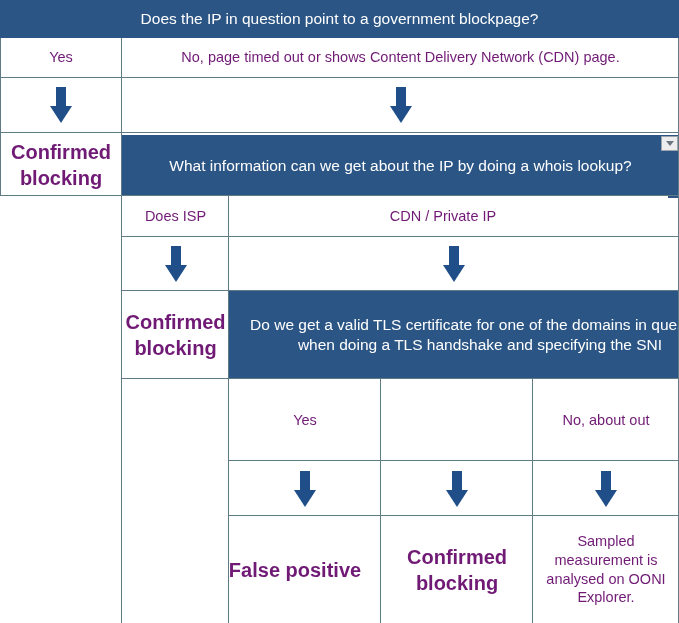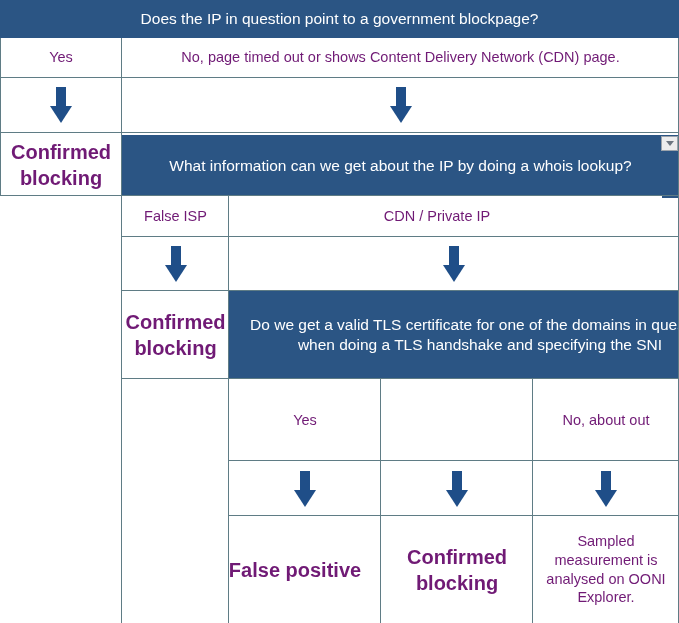--- a/index.html
+++ b/index.html
@@ -122,23 +122,23 @@
   </div>
 
   <div class="cell bold" style="left:0; top:133px; width:122px; height:63px;">Confirmed blocking</div>
 
   <div class="cell blue" style="left:122px; top:127px; width:557px; height:63px;margin-top:8px;">What information can we get about the IP by doing a whois lookup?</div>
 
   <div class="filter-btn" style="left:661px; top:136px;">
     <span class="tri"></span>
   </div>
 
-  <div class="cell" style="left:122px; top:196px; width:107px; height:41px;">False ISP</div>
-
-  <div class="cell" style="left:212px; top:196px; width:450px; height:41px;">CDN / Private IP</div>
+  <div class="cell" style="left:122px; top:196px; width:107px; height:41px;">Does ISP</div>
+
+  <div class="cell" style="left:218px; top:196px; width:450px; height:41px;">CDN / Private IP</div>
 
   <div class="cell arrowcell" style="left:122px; top:237px; width:107px; height:54px;">
     <span class="arrow">
       <span class="shaft"></span>
         <span class="head"></span>
     </span>
   </div>
 
   <div class="cell arrowcell" style="left:229px; top:237px; width:450px; height:54px;">
     <span class="arrow">

